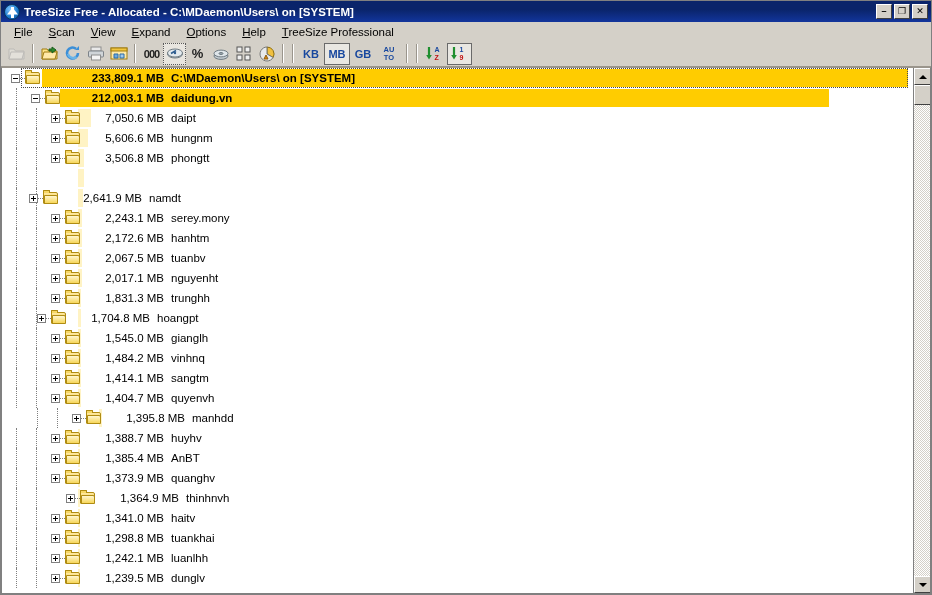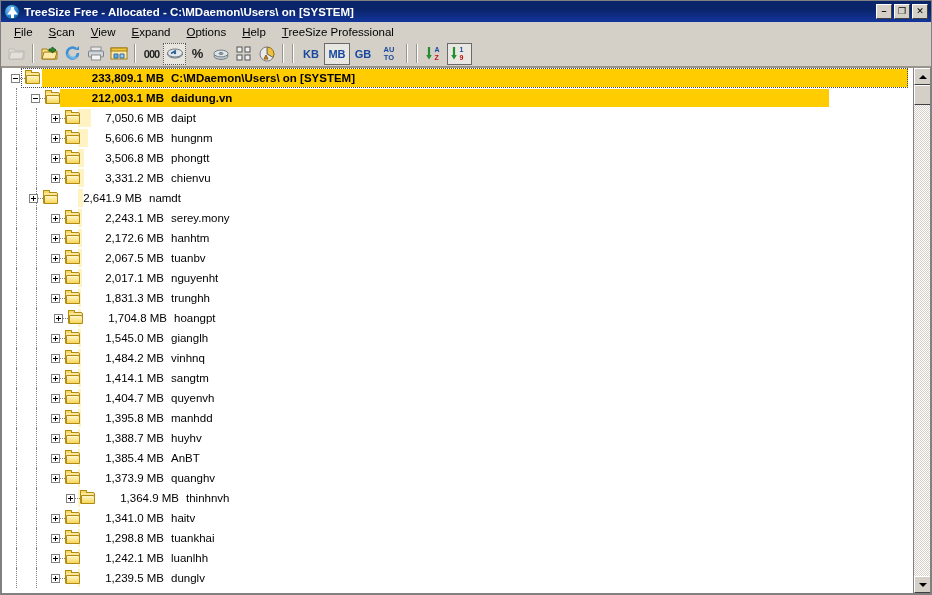--- a/index.html
+++ b/index.html
@@ -506,31 +506,20 @@
               <div class="front"></div>
             </div>
             <span class="size" style="width: 79px;">3,506.8 MB</span>
             <span class="name">phongtt</span>
           </div>
         </div>
         <div class="row lvl3" style="top: 100px;">
           <div class="bar" style="left: 76px; width: 5.98396px; background: rgb(255, 243, 196);"></div>
           <div class="vline" style="left: 14px;"></div>
           <div class="vline" style="left: 34px;"></div>
-          <div class="content" style="padding-left: 49px;">
-            <div class="expander plus"></div>
-            <div class="dot-h"></div>
-            <div class="folder">
-              <div class="back"></div>
-              <div class="tab"></div>
-              <div class="front"></div>
-            </div>
-            <span class="size" style="width: 79px;">3,331.2 MB</span>
-            <span class="name">chienvu</span>
-          </div>
         </div>
         <div class="row lvl3" style="top: 120px;">
           <div class="bar" style="left: 76px; width: 4.74574px; background: rgb(255, 243, 196);"></div>
           <div class="vline" style="left: 14px;"></div>
           <div class="vline" style="left: 34px;"></div>
           <div class="content" style="padding-left: 27px;">
             <div class="expander plus"></div>
             <div class="dot-h"></div>
             <div class="folder">
               <div class="back"></div>
@@ -618,21 +607,21 @@
               <div class="front"></div>
             </div>
             <span class="size" style="width: 79px;">1,831.3 MB</span>
             <span class="name">trunghh</span>
           </div>
         </div>
         <div class="row lvl3" style="top: 240px;">
           <div class="bar" style="left: 76px; width: 3.0624px; background: rgb(255, 243, 196);"></div>
           <div class="vline" style="left: 14px;"></div>
           <div class="vline" style="left: 34px;"></div>
-          <div class="content" style="padding-left: 52px;">
+          <div class="content" style="padding-left: 35px;">
             <div class="expander plus"></div>
             <div class="dot-h"></div>
             <div class="folder">
               <div class="back"></div>
               <div class="tab"></div>
               <div class="front"></div>
             </div>
             <span class="size" style="width: 79px;">1,704.8 MB</span>
             <span class="name">hoangpt</span>
           </div>
@@ -694,21 +683,21 @@
             <div class="dot-h"></div>
             <div class="folder">
               <div class="back"></div>
               <div class="tab"></div>
               <div class="front"></div>
             </div>
             <span class="size" style="width: 79px;">1,404.7 MB</span>
             <span class="name">quyenvh</span>
           </div>
         </div>
-        <div class="row lvl3" style="top: 340px;">
+        <div class="row lvl3" style="top: 340px; margin-left: 21px;">
           <div class="bar" style="left: 76px; width: 2.50733px; background: rgb(255, 243, 196);"></div>
           <div class="vline" style="left: 14px;"></div>
           <div class="vline" style="left: 34px;"></div>
           <div class="content" style="padding-left: 49px;">
             <div class="expander plus"></div>
             <div class="dot-h"></div>
             <div class="folder">
               <div class="back"></div>
               <div class="tab"></div>
               <div class="front"></div>

